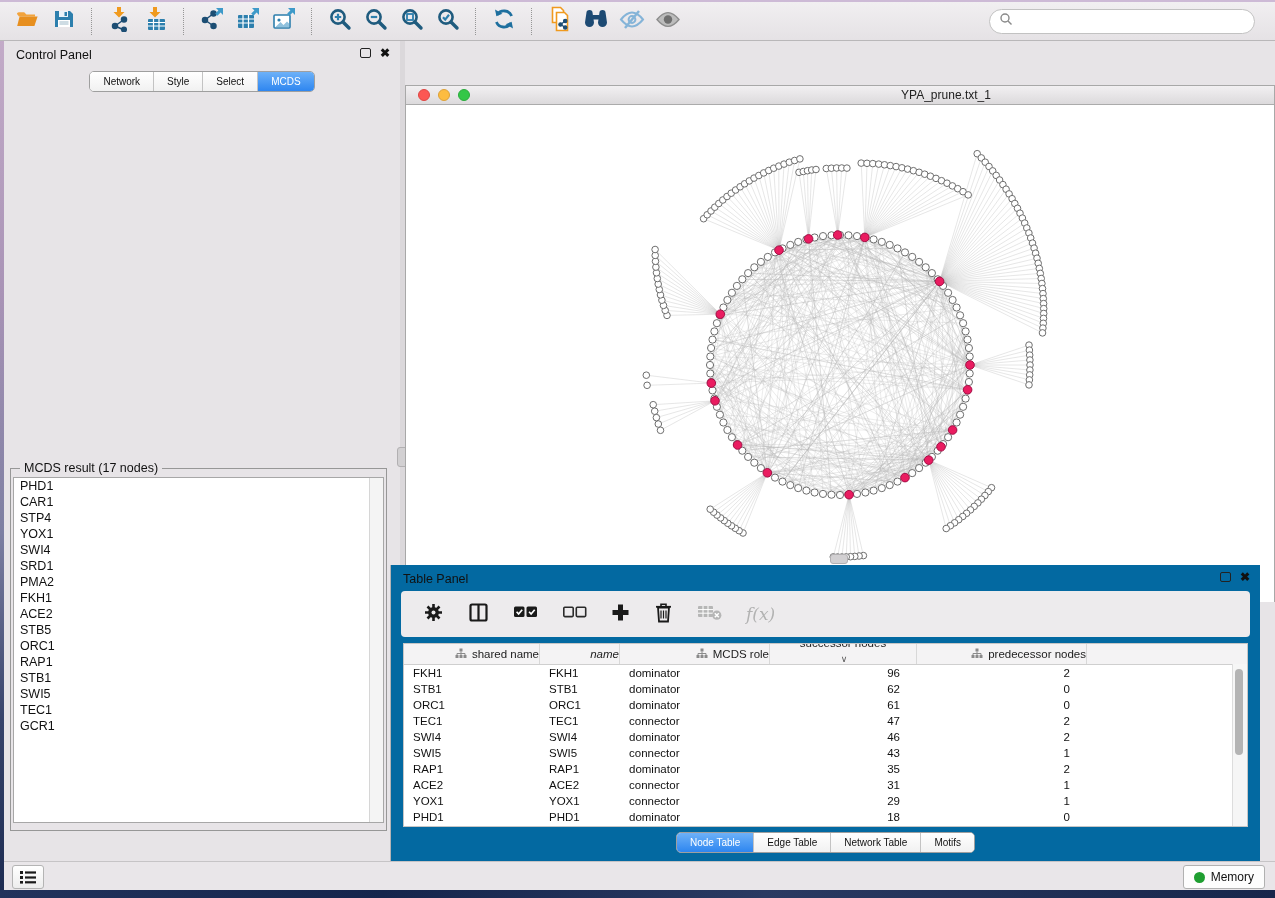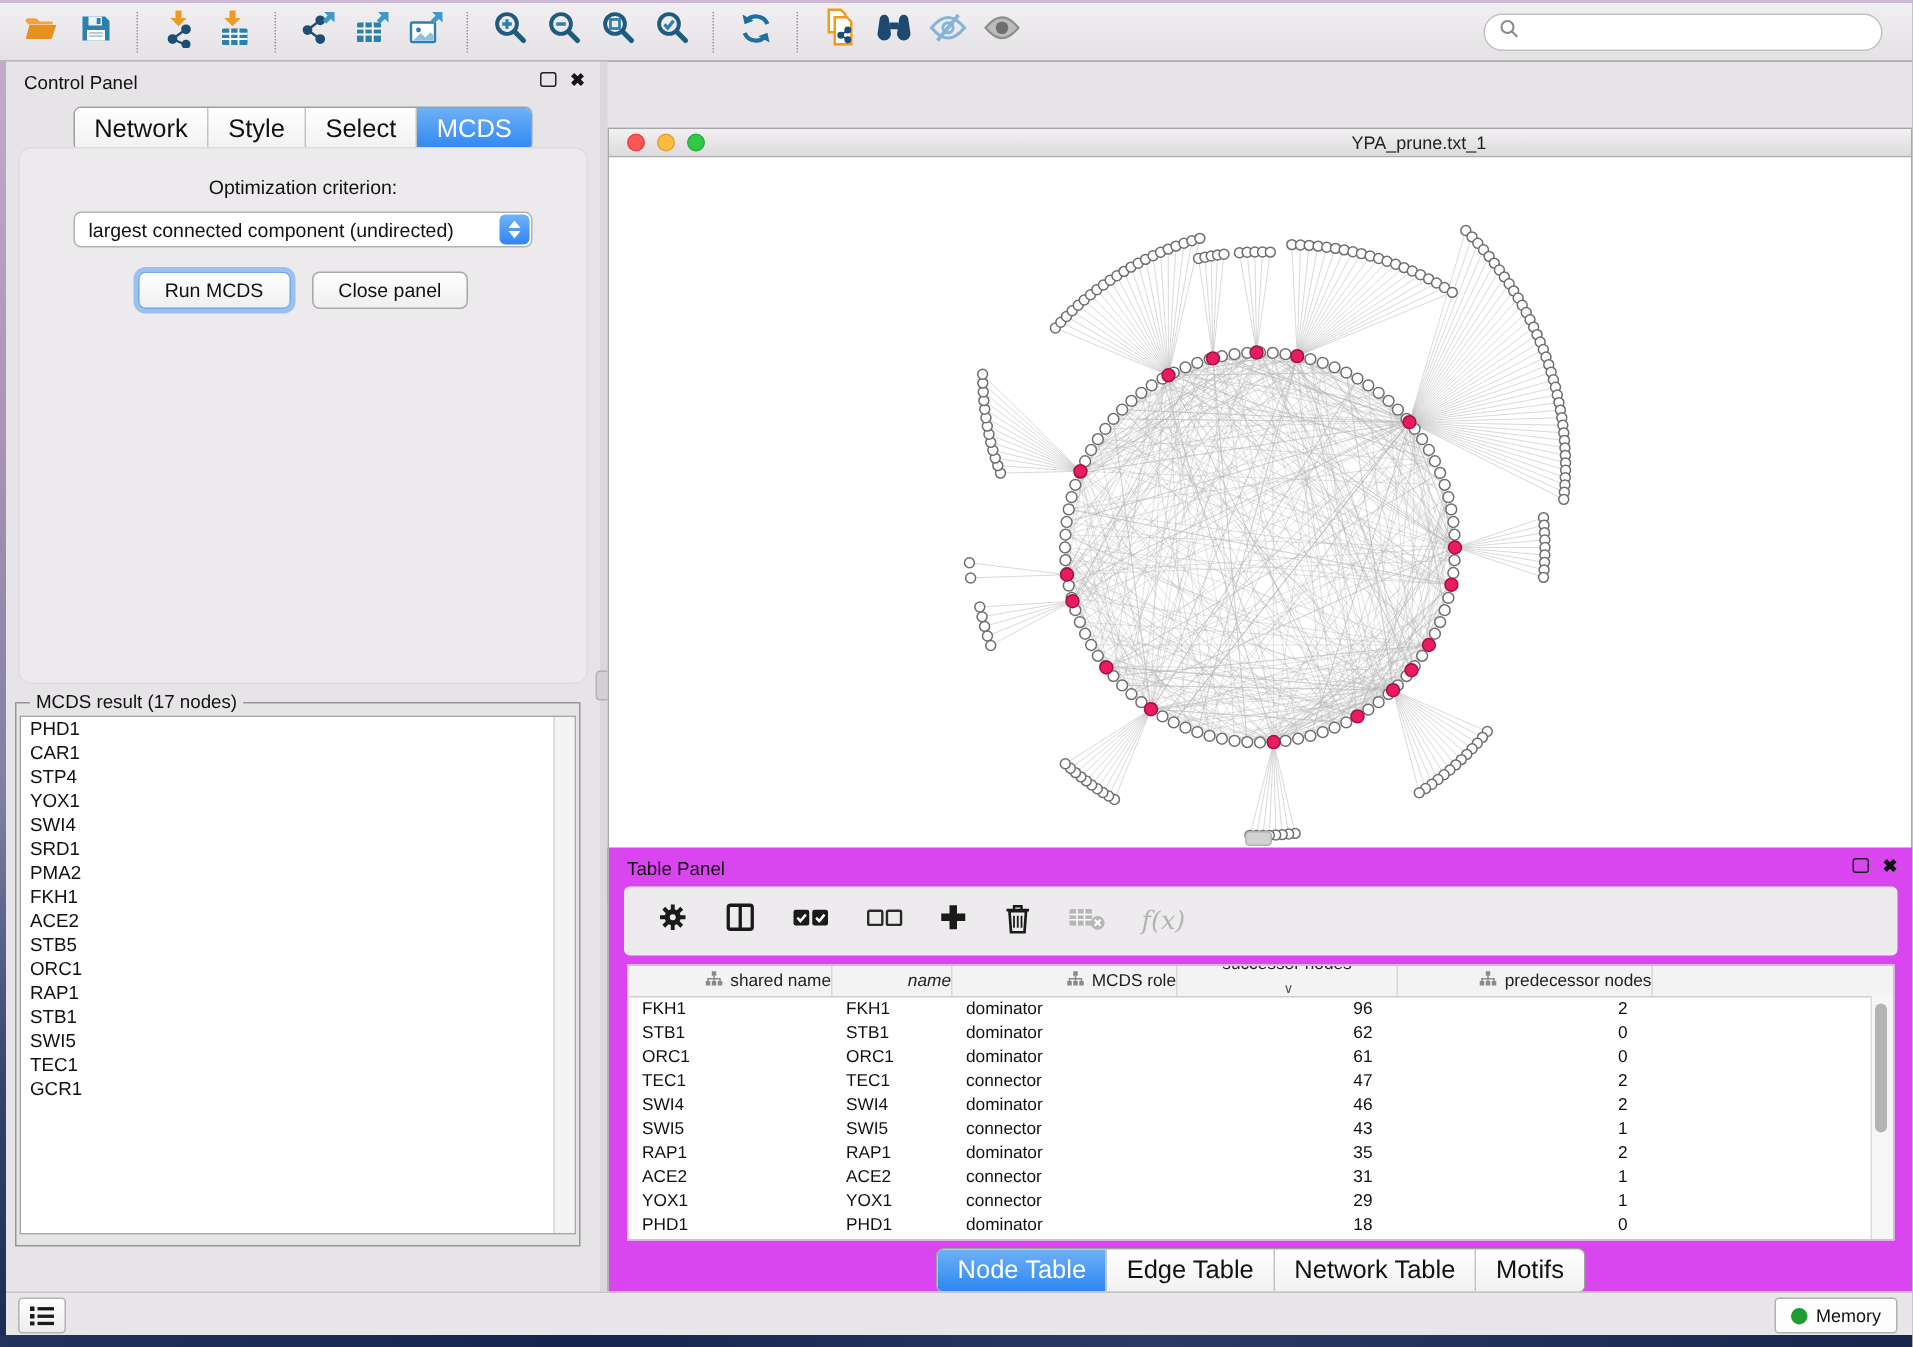--- a/index.html
+++ b/index.html
@@ -24,21 +24,21 @@
   .main{position:absolute;left:4px;top:41px;width:1271px;height:849px;background:#e7e4e7;}
   
   .ctl{position:absolute;left:0;top:0;width:396px;height:821px;background:#e7e4e7;}
   .panel-head{position:relative;height:26px;}
   .panel-title{position:absolute;left:12px;top:7px;font-size:12.5px;color:#111;}
   .ph-icons{position:absolute;right:10px;top:7px;display:flex;align-items:center;gap:9px;}
   .float-box{width:9px;height:8px;border:1.6px solid #222;border-radius:2px;display:inline-block;}
   .close-x{font-size:12px;font-weight:bold;color:#111;line-height:10px;}
   .tabs-row{position:absolute;left:0;right:0;top:30px;text-align:center;}
   .tabs{display:inline-flex;border:1px solid #9f9f9f;border-radius:5px;overflow:hidden;background:#fff;}
-  .tab{padding:4px 13px;font-size:17px;color:#111;background:linear-gradient(#fff,#f1f1f1);
+  .tab{padding:4px 13px;font-size:10px;color:#111;background:linear-gradient(#fff,#f1f1f1);
        border-left:1px solid #c3c3c3;cursor:default;}
   .tab:first-child{border-left:none;}
   .tab.active{background:linear-gradient(#6db1f8,#2e86f0);color:#fff;}
   .ctl-card{position:absolute;left:8px;top:57px;width:378px;height:356px;background:#eceaec;
             border:1px solid #dedcde;border-radius:9px;}
   .crit-label{position:absolute;left:0;right:0;top:18px;text-align:center;font-size:13px;color:#111;}
   .crit-select{position:absolute;left:36px;right:36px;top:42px;height:24px;background:#fff;
                border:1px solid #b3b3b3;border-radius:5px;font-size:13px;color:#111;
                display:flex;align-items:center;padding-left:9px;box-sizing:border-box;}
   .stepper{position:absolute;right:1px;top:1px;width:20px;height:20px;border-radius:4px;
@@ -68,21 +68,21 @@
   .net-titlebar{position:relative;height:18px;background:linear-gradient(#f2f0f2,#dcdadc);
                 border-bottom:1px solid #ababab;}
   .lights{position:absolute;left:12px;top:3px;display:flex;gap:8px;}
   .light{width:12px;height:12px;border-radius:50%;box-sizing:border-box;}
   .light.red{background:#fc5753;border:1px solid #de4643;}
   .light.yellow{background:#fdbc40;border:1px solid #dda138;}
   .light.green{background:#33c748;border:1px solid #2aab3c;}
   .net-title{position:absolute;left:540px;top:2px;transform:translateX(-50%);font-size:12px;color:#222;}
   .net-canvas{position:relative;width:868px;height:497px;background:#fff;overflow:hidden;}
   
-  .tblpanel{position:absolute;left:401px;top:524px;width:870px;height:297px;background:#d946ef;
+  .tblpanel{position:absolute;left:386px;top:524px;width:870px;height:297px;background:#0369a1;
             border-left:1px solid #b5b3b5;box-sizing:border-box;}
   .tbl-toolbar{position:absolute;left:10px;right:10px;top:26px;height:46px;background:#edebed;
                border-radius:4px;display:flex;align-items:center;gap:24px;padding-left:22px;}
   .ti{display:flex;align-items:center;justify-content:center;cursor:default;}
   .fx{font-family:"DejaVu Serif",serif;font-style:italic;font-size:17px;color:#b2b2b2;}
   .tbl{position:absolute;left:12px;right:12px;top:78px;height:184px;background:#fff;
        border:1px solid #c6c6c6;box-sizing:border-box;overflow:hidden;}
   .thead{display:flex;height:20px;background:#f4f3f4;border-bottom:1px solid #cfcfcf;}
   .th{display:flex;align-items:center;justify-content:flex-end;gap:5px;font-size:11.5px;color:#222;
       border-right:1px solid #d8d8d8;box-sizing:border-box;height:20px;}
@@ -267,34 +267,20 @@
           <span class="close-x">✖</span>
         </span>
       </div>
       <div class="tabs-row"><span class="tabs" id="ctl-tabs">
             <span class="tab">Network</span>
             <span class="tab">Style</span>
             <span class="tab">Select</span>
             <span class="tab active">MCDS</span>
           </span></div>
 
-      <div class="ctl-card">
-        <div class="crit-label">Optimization criterion:</div>
-        <div class="crit-select">
-          <span>largest connected component (undirected)</span>
-          <span class="stepper">
-              <span class="up-arr"></span>
-              <span class="dn-arr"></span>
-            </span>
-        </div>
-        <div class="btn-row">
-          <span class="pbtn focused">Run MCDS</span>
-          <span class="pbtn">Close panel</span>
-        </div>
-      </div>
 
       <fieldset class="mcds">
         <legend>MCDS result (17 nodes)</legend>
         <div class="mcds-list">
           <div id="mcds-items">
               <div class="mcds-item">PHD1</div>
               <div class="mcds-item">CAR1</div>
               <div class="mcds-item">STP4</div>
               <div class="mcds-item">YOX1</div>
               <div class="mcds-item">SWI4</div>

